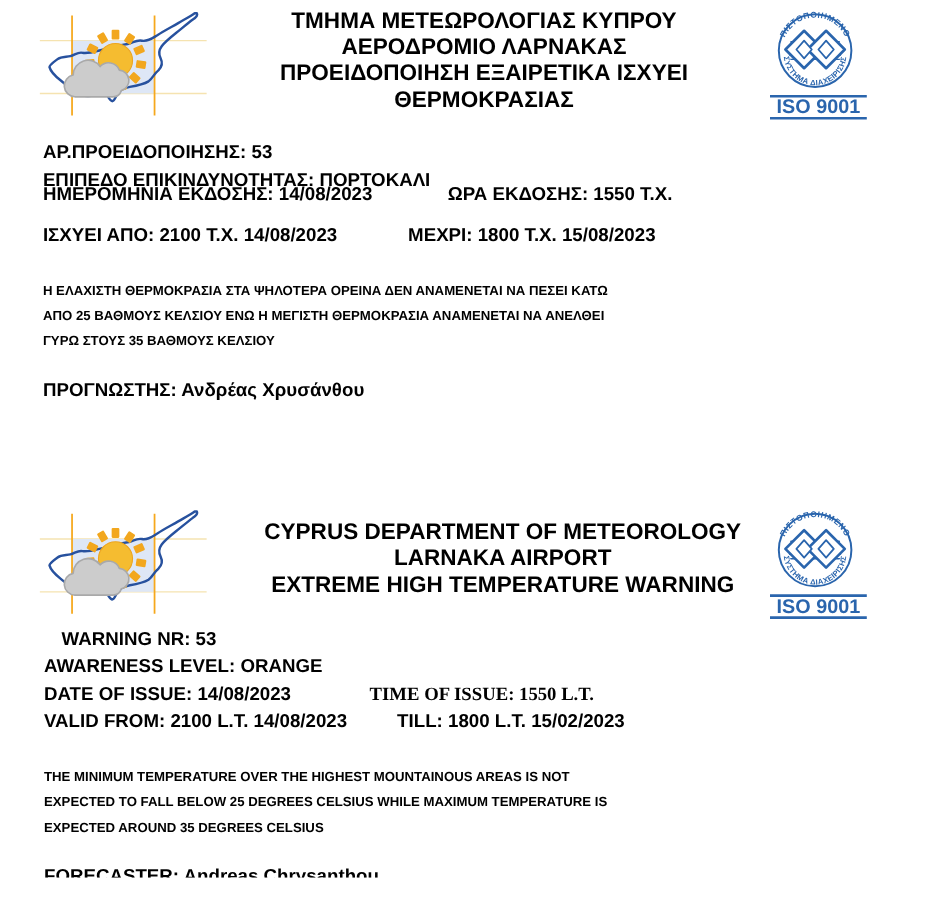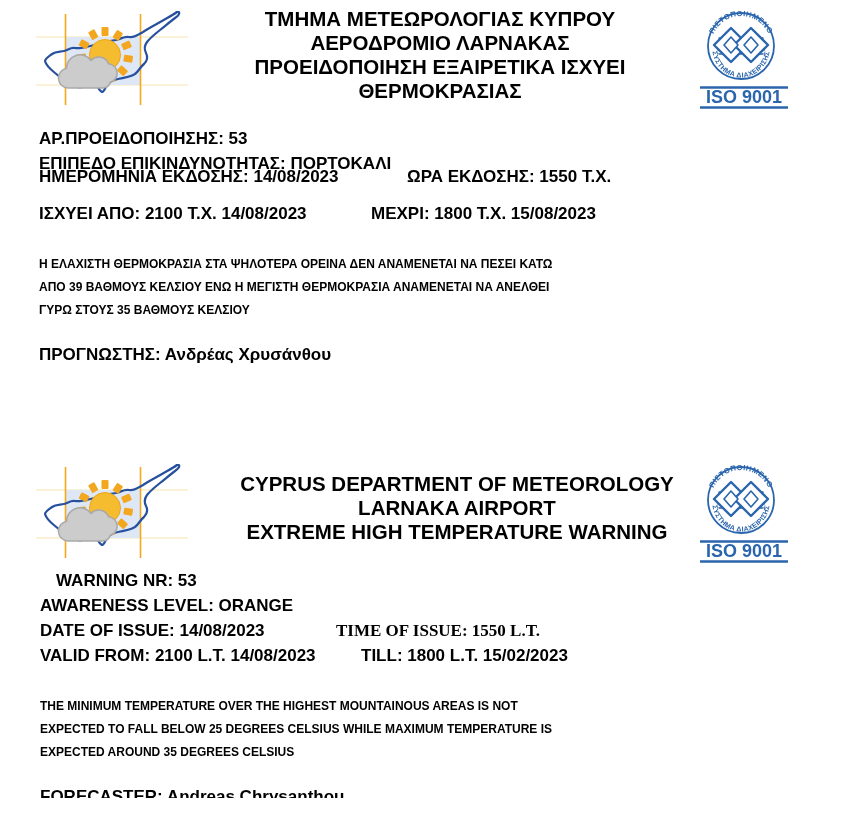--- a/index.html
+++ b/index.html
@@ -113,21 +113,21 @@
     <span>ΗΜΕΡΟΜΗΝΙΑ ΕΚΔΟΣΗΣ: 14/08/2023</span>
     <span class="col2" style="left:368px;">ΩΡΑ ΕΚΔΟΣΗΣ: 1550 Τ.Χ.</span>
   </div>
   <div class="abs dline" style="left:39px;top:203px;">
     <span>ΙΣΧΥΕΙ ΑΠΟ: 2100 Τ.Χ. 14/08/2023</span>
     <span class="col2" style="left:311px;margin-left:21px;">ΜΕΧΡΙ: 1800 Τ.Χ. 15/08/2023</span>
   </div>
 
   <div class="abs para" style="left:39px;top:253px;">
     <div>Η ΕΛΑΧΙΣΤΗ ΘΕΡΜΟΚΡΑΣΙΑ ΣΤΑ ΨΗΛΟΤΕΡΑ ΟΡΕΙΝΑ ΔΕΝ ΑΝΑΜΕΝΕΤΑΙ ΝΑ ΠΕΣΕΙ ΚΑΤΩ</div>
-    <div>ΑΠΟ 39 ΒΑΘΜΟΥΣ ΚΕΛΣΙΟΥ ΕΝΩ Η ΜΕΓΙΣΤΗ ΘΕΡΜΟΚΡΑΣΙΑ ΑΝΑΜΕΝΕΤΑΙ ΝΑ ΑΝΕΛΘΕΙ</div>
+    <div>ΑΠΟ 25 ΒΑΘΜΟΥΣ ΚΕΛΣΙΟΥ ΕΝΩ Η ΜΕΓΙΣΤΗ ΘΕΡΜΟΚΡΑΣΙΑ ΑΝΑΜΕΝΕΤΑΙ ΝΑ ΑΝΕΛΘΕΙ</div>
     <div>ΓΥΡΩ ΣΤΟΥΣ 35 ΒΑΘΜΟΥΣ ΚΕΛΣΙΟΥ</div>
   </div>
 
   <div class="abs dline" style="left:39px;top:344px;">ΠΡΟΓΝΩΣΤΗΣ: Ανδρέας Χρυσάνθου</div>
 
   <svg class="abs" style="left:36px;top:461px;" width="152" height="102" viewBox="0 0 152 102">
     <line x1="0" y1="29" x2="152" y2="29" stroke="#f5e3b0" stroke-width="1.2"></line>
     <line x1="0" y1="77" x2="152" y2="77" stroke="#f5e3b0" stroke-width="1.2"></line>
     <rect x="29" y="29" width="75" height="48" fill="#dee7f6"></rect>
     <line x1="29.5" y1="6" x2="29.5" y2="97" stroke="#f6a81c" stroke-width="1.6"></line>

